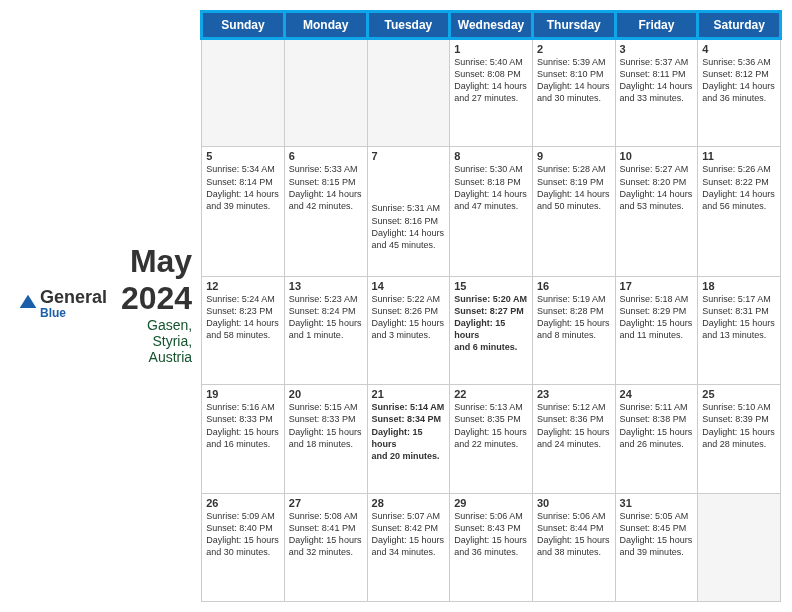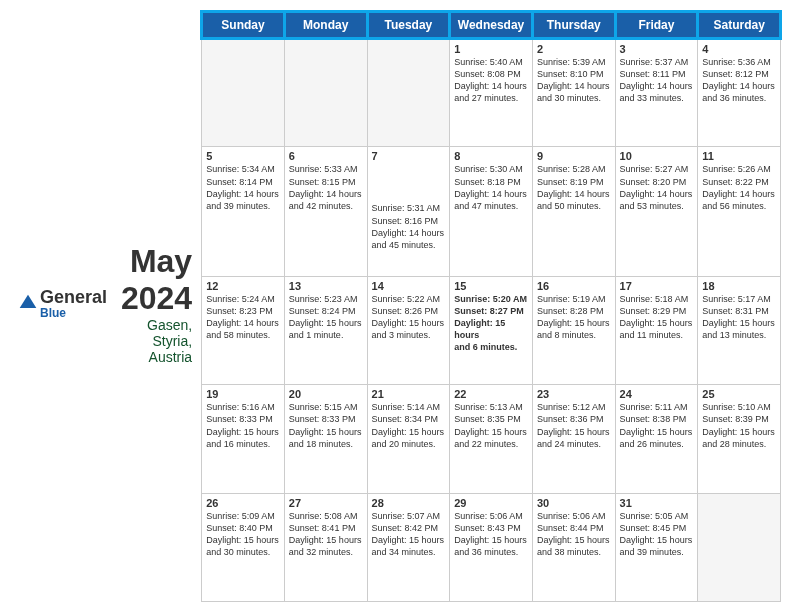--- a/index.html
+++ b/index.html
@@ -278,21 +278,21 @@
           </td>
           <td class="cal-cell">
             <span class="day-num">20</span>
             <div class="cell-info" style="white-space: pre-line;">Sunrise: 5:15 AM
 Sunset: 8:33 PM
 Daylight: 15 hours
 and 18 minutes.</div>
           </td>
           <td class="cal-cell">
             <span class="day-num">21</span>
-            <div class="cell-info" style="white-space: pre-line;">Sunrise: 5:14 AM
+            <div class="cell-info" style="white-space: pre-line; font-weight: bold;">Sunrise: 5:14 AM
 Sunset: 8:34 PM
 Daylight: 15 hours
 and 20 minutes.</div>
           </td>
           <td class="cal-cell">
             <span class="day-num">22</span>
             <div class="cell-info" style="white-space: pre-line;">Sunrise: 5:13 AM
 Sunset: 8:35 PM
 Daylight: 15 hours
 and 22 minutes.</div>

